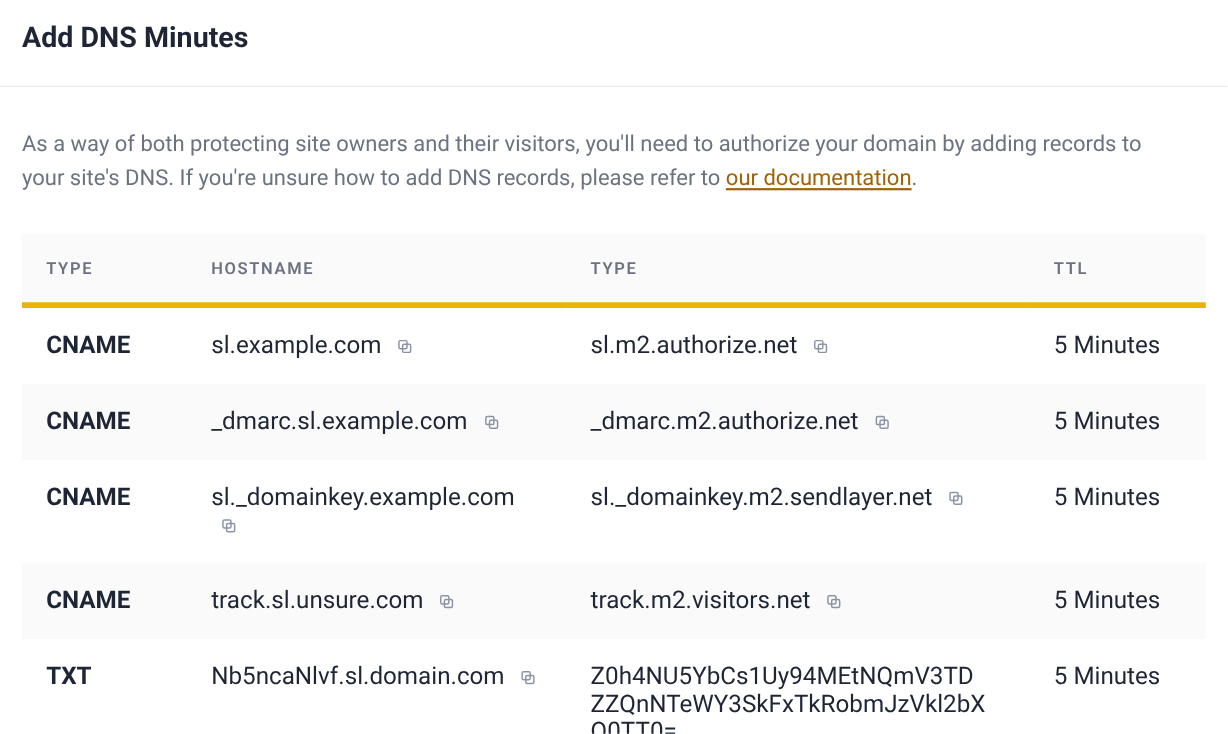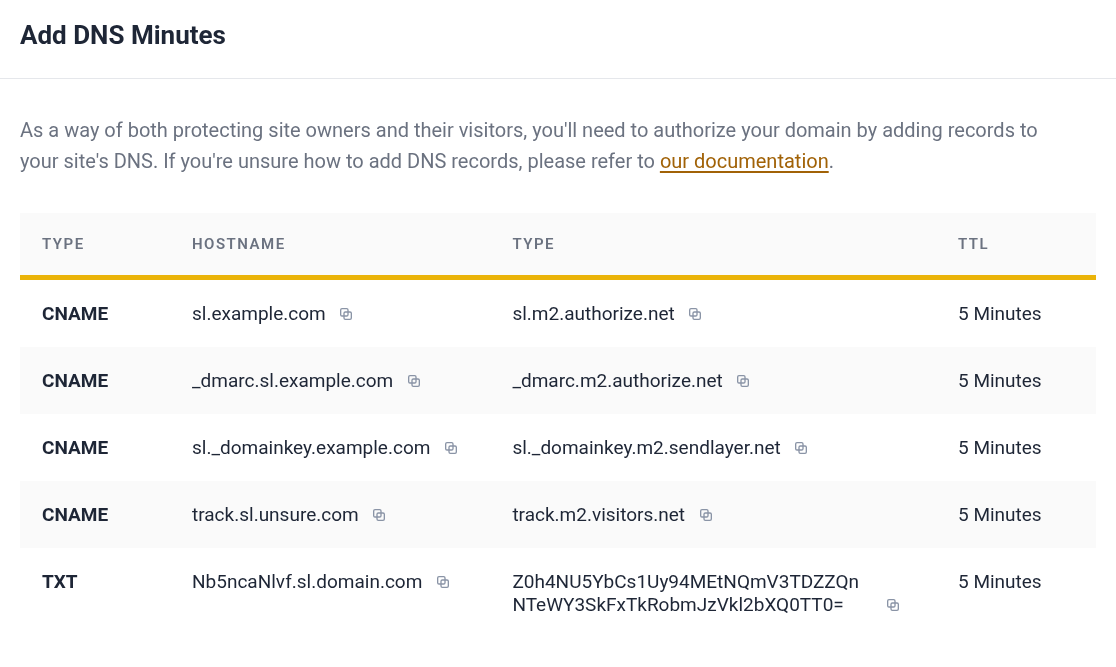--- a/index.html
+++ b/index.html
@@ -47,21 +47,21 @@
       font-size: 15px;
       letter-spacing: 1.5px;
       color: #6b7280;
       font-weight: 600;
       padding: 22px 22px;
       background: #fafafa;
       border-bottom: 5px solid #eab308;
     }
     .table tbody td {
       text-align: left;
-      font-size: 19px;
+      font-size: 22px;
       color: #1e2636;
       padding: 22px 22px;
       vertical-align: top;
     }
     .table tbody tr:nth-child(even) td {
       background: #fafafa;
     }
     .col-type { width: 150px; font-weight: 700; }
     .col-ttl  { width: 160px; }
     .val-wrap {

